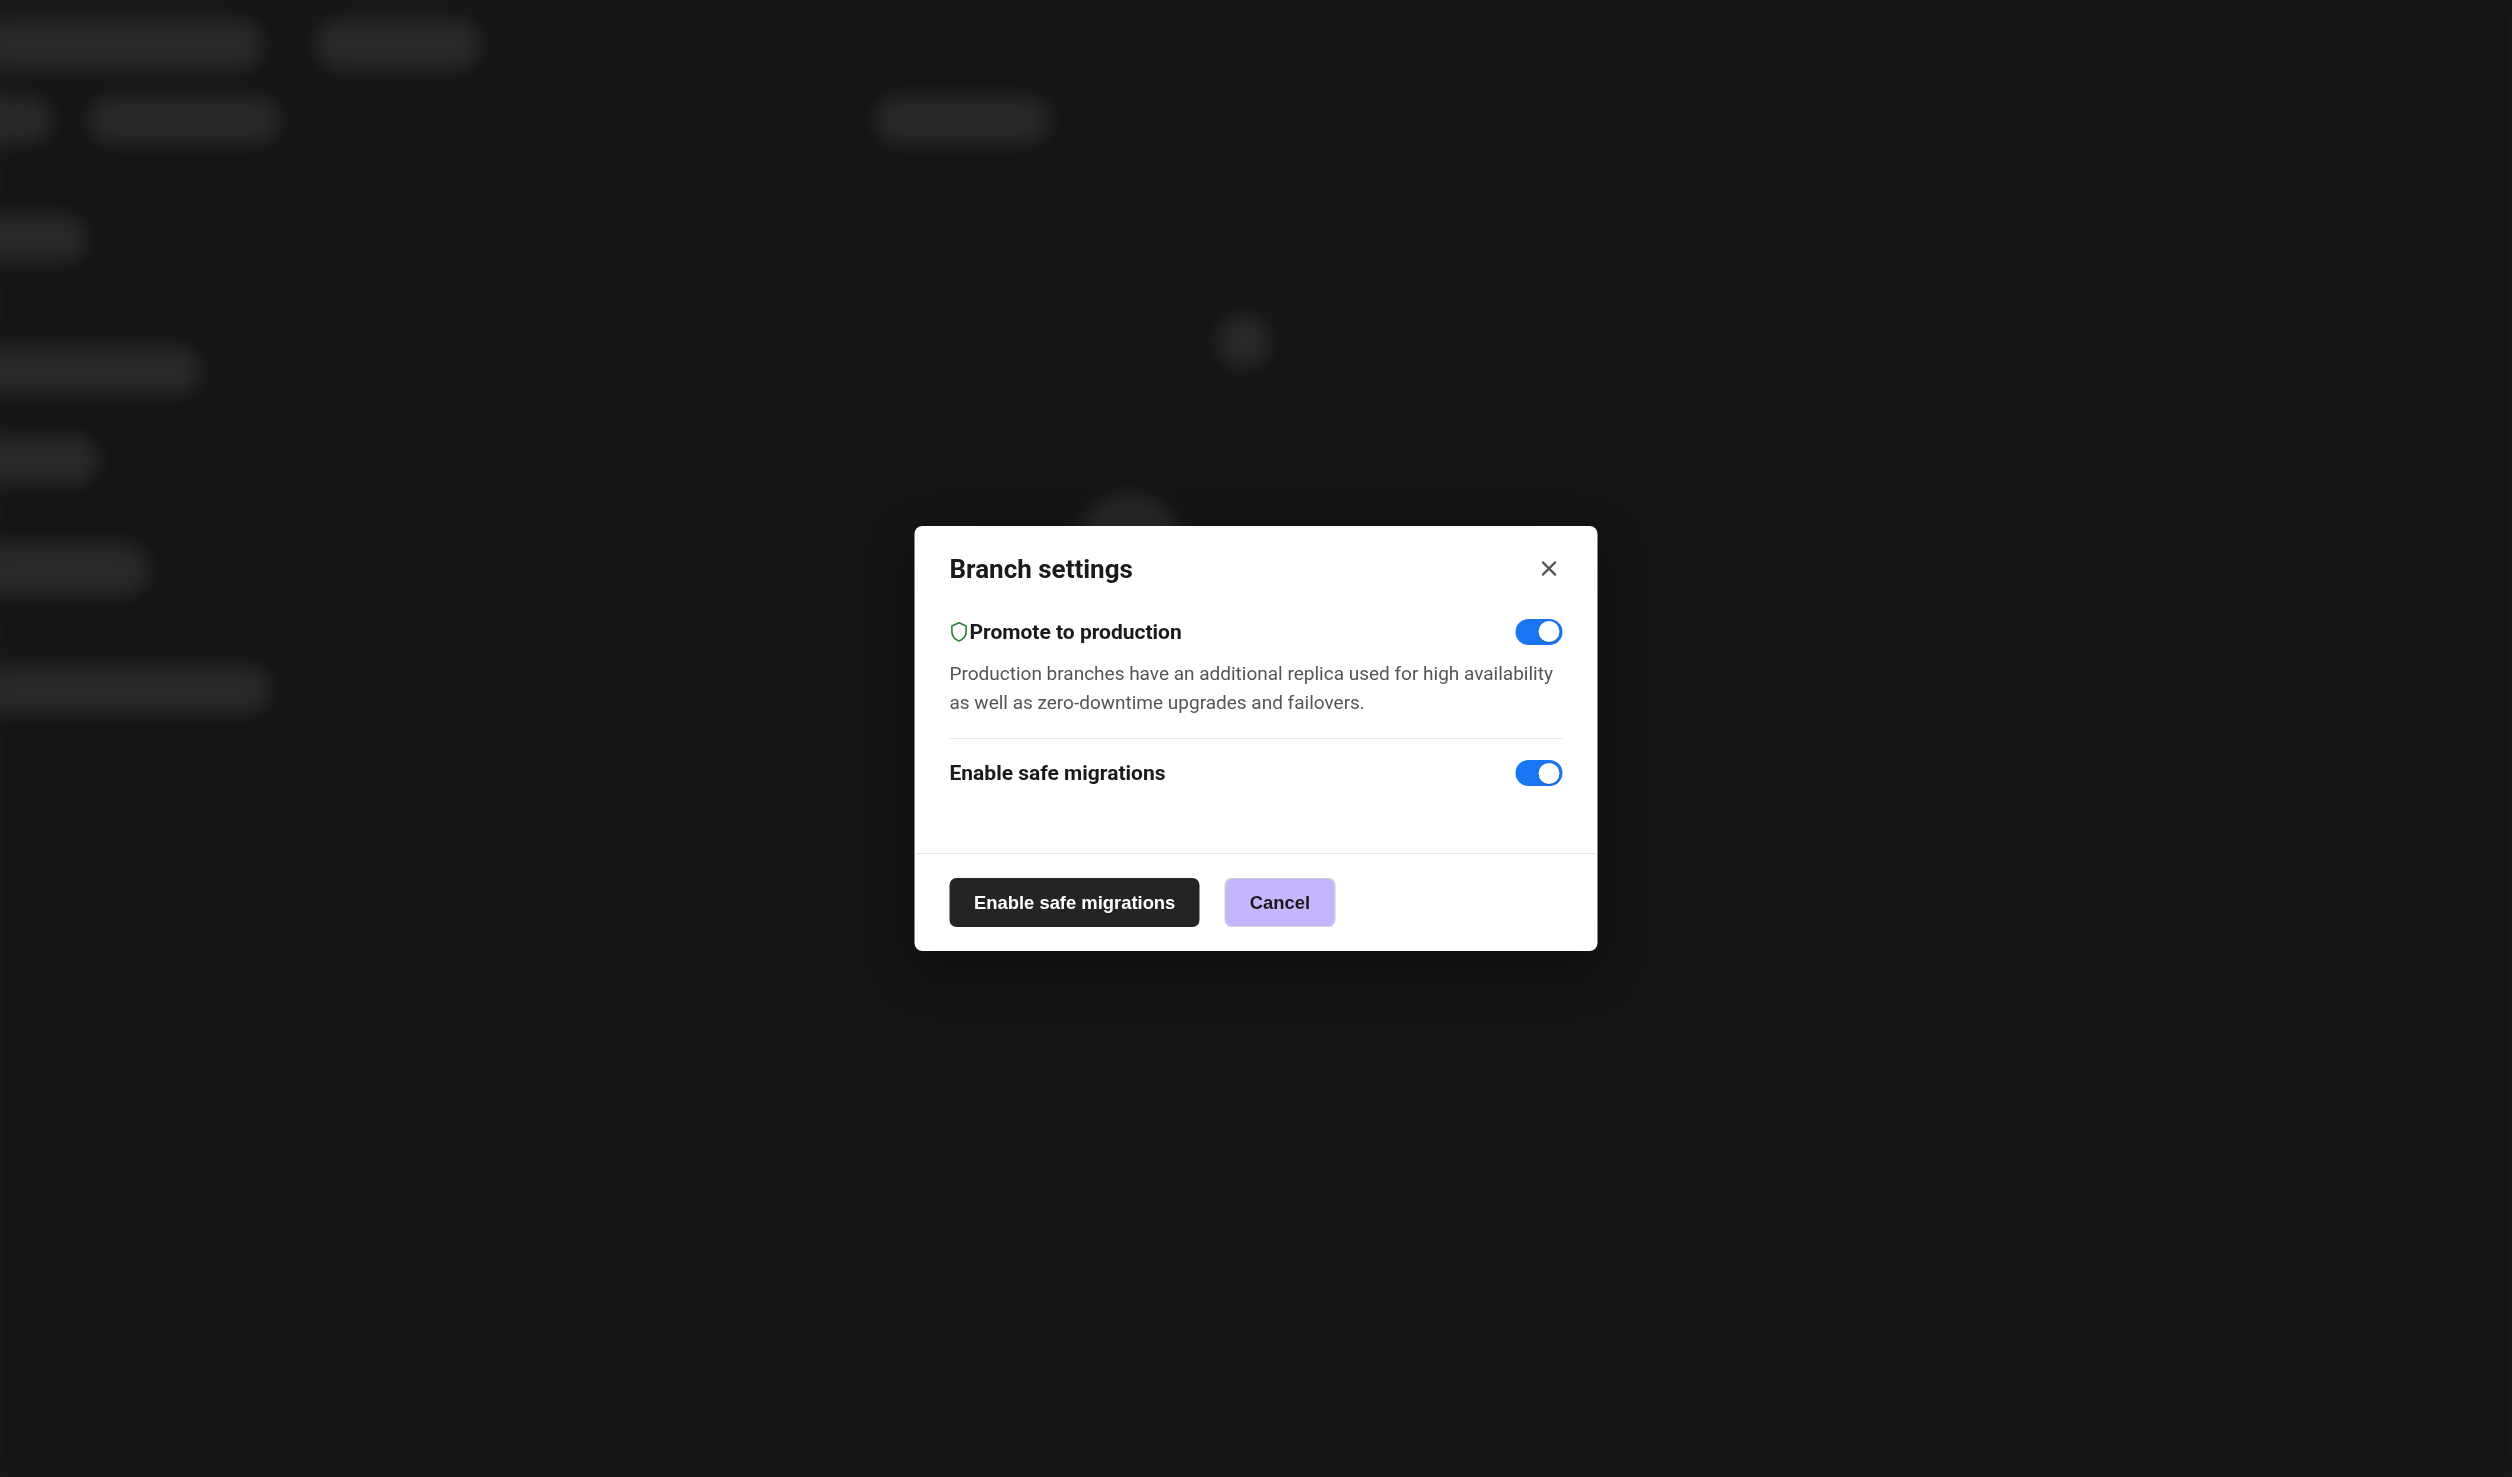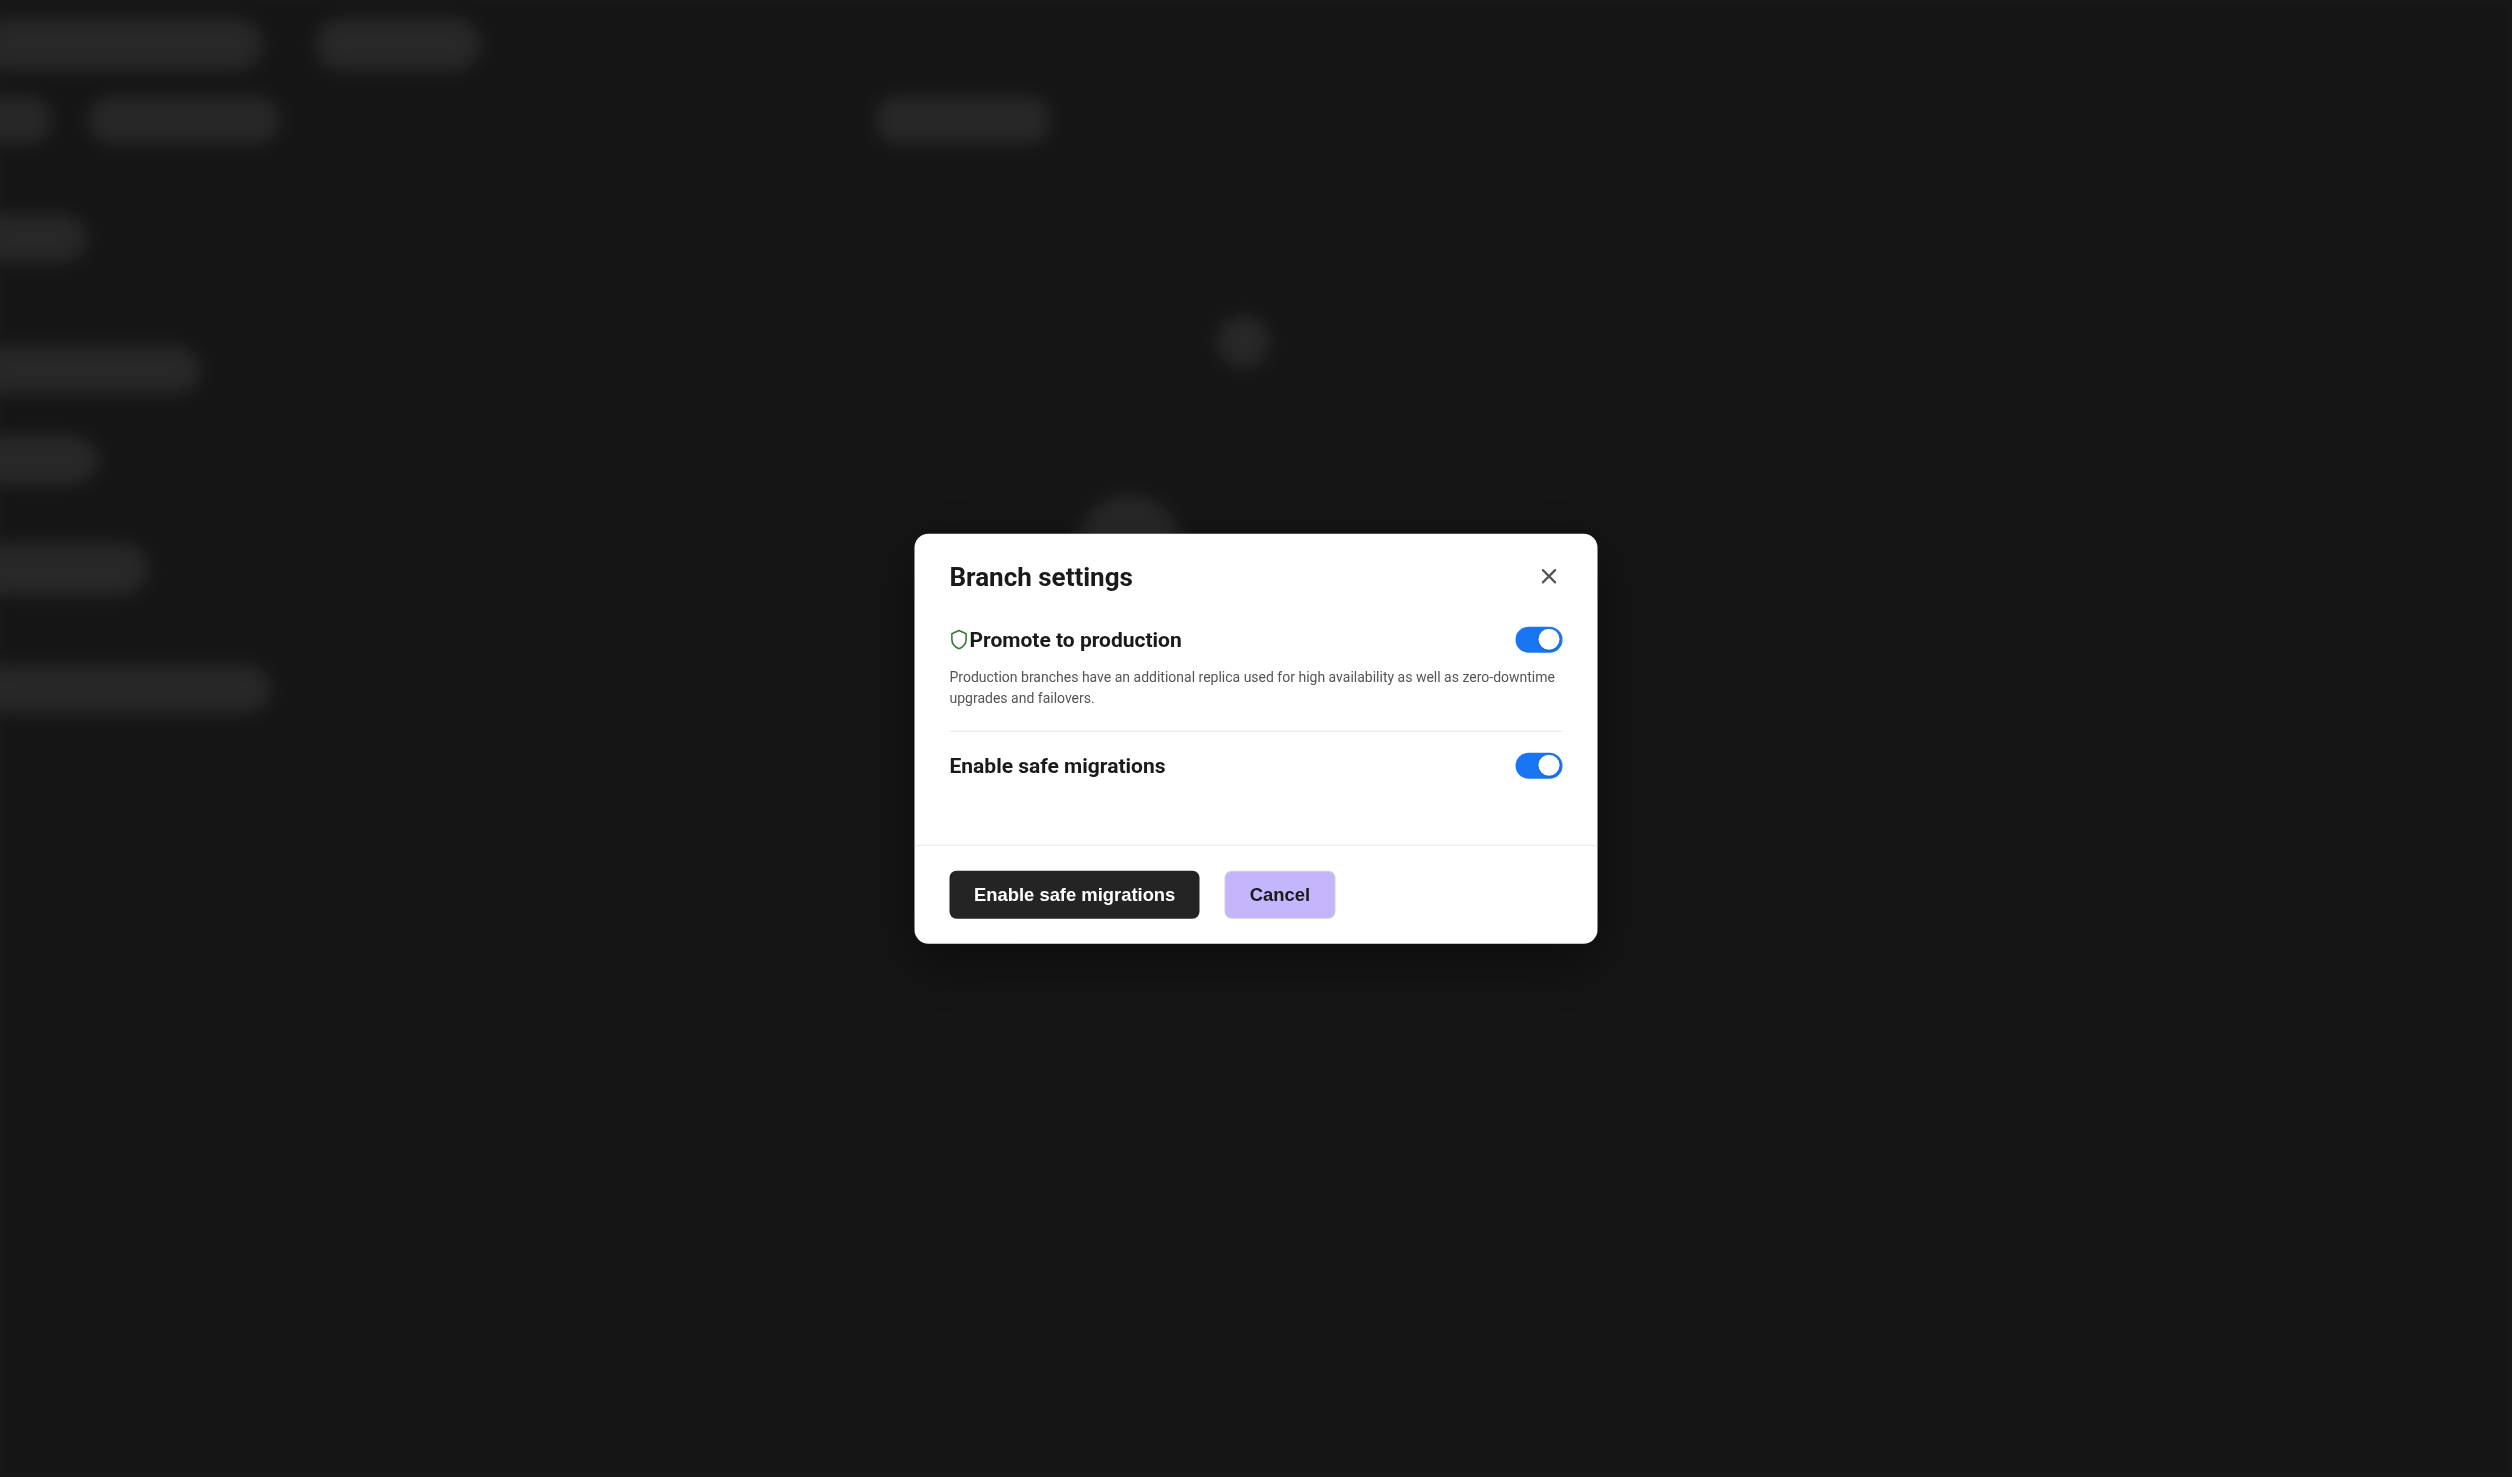--- a/index.html
+++ b/index.html
@@ -42,21 +42,21 @@
       background: rgba(0,0,0,0.5);
     }
     
     .modal {
       position: absolute;
       top: 50%;
       left: 50%;
       transform: translate(-50%, -50%);
       width: 683px;
       background: #fff;
-      border-radius: 14px;
+      border-radius: 8px;
       box-shadow: 0 17.5px 53px rgba(0,0,0,0.4);
       overflow: hidden;
     }
     
     .modal-header {
       display: flex;
       justify-content: space-between;
       align-items: center;
       padding: 28px 35px 17.5px 35px;
     }
@@ -140,21 +140,21 @@
       width: 21px;
       height: 21px;
       background: #fff;
       border-radius: 50%;
       top: 2.6px;
       right: 2.6px;
       box-shadow: 0 0.9px 2.6px rgba(0,0,0,0.2);
     }
     
     .setting-description {
-      font-size: 14px;
+      font-size: 19px;
       line-height: 1.55;
       color: #555;
     }
     
     .learn-more-link {
       color: #1976f2;
       text-decoration: none;
       cursor: pointer;
     }
     

